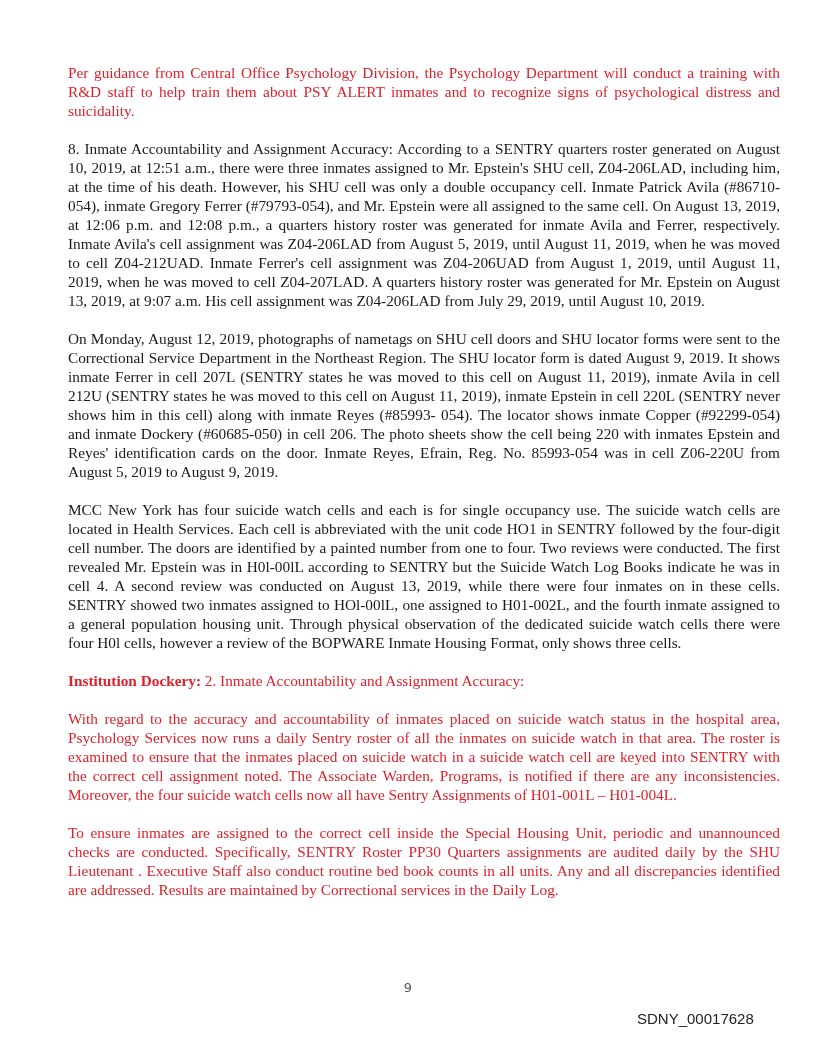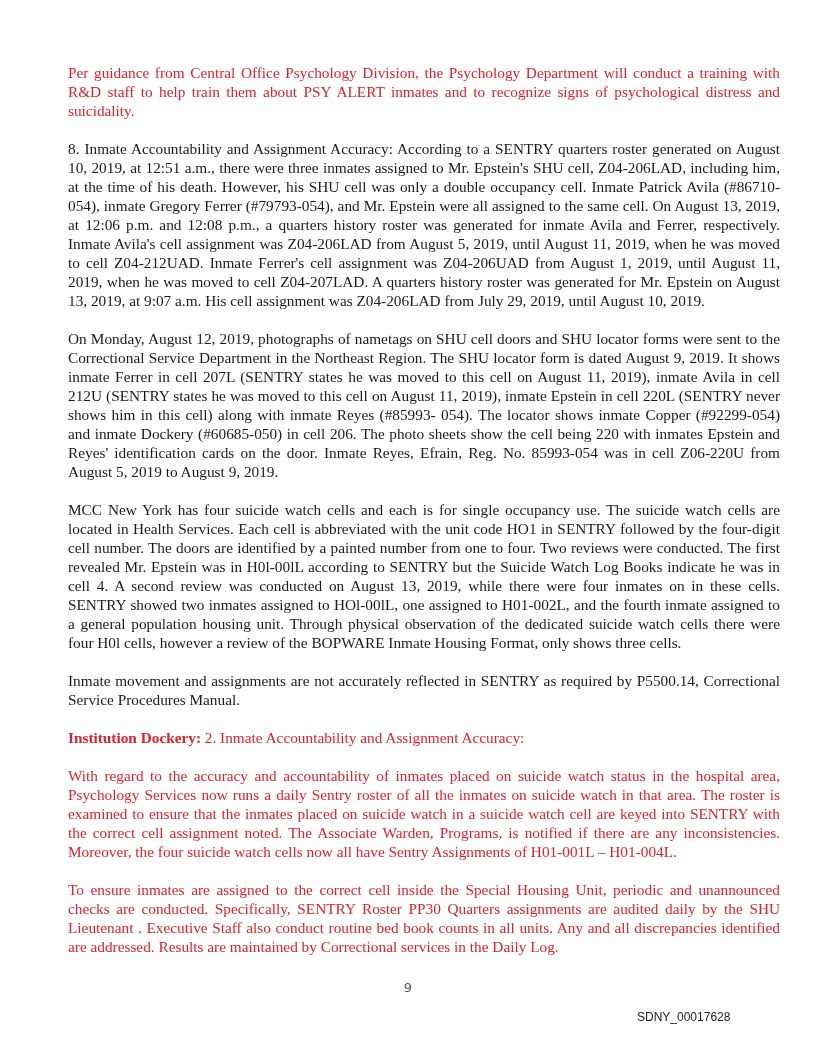--- a/index.html
+++ b/index.html
@@ -11,31 +11,30 @@
   }
   .para { margin: 0 0 19px 0; }
   .red { color: #e0202a; }
   .bold { font-weight: bold; }
   .pagenum {
     position: absolute; left: 400px; top: 980px; width: 16px; text-align: center;
     font-family: "DejaVu Sans", sans-serif; font-size: 13px; color: #555;
   }
   .bates {
     position: absolute; left: 637px; top: 1010px;
-    font-family: "Liberation Sans", sans-serif; font-size: 12px; color: #222;
+    font-family: "Liberation Sans", sans-serif; font-size: 15px; color: #222;
   }
 </style>
 </head>
 <body>
 
 <div class="page">
   <p class="para red">Per guidance from Central Office Psychology Division, the Psychology Department will conduct a training with R&amp;D staff to help train them about PSY ALERT inmates and to recognize signs of psychological distress and suicidality.</p>
   <p class="para">8. Inmate Accountability and Assignment Accuracy: According to a SENTRY quarters roster generated on August 10, 2019, at 12:51 a.m., there were three inmates assigned to Mr. Epstein's SHU cell, Z04-206LAD, including him, at the time of his death. However, his SHU cell was only a double occupancy cell. Inmate Patrick Avila (#86710-054), inmate Gregory Ferrer (#79793-054), and Mr. Epstein were all assigned to the same cell. On August 13, 2019, at 12:06 p.m. and 12:08 p.m., a quarters history roster was generated for inmate Avila and Ferrer, respectively. Inmate Avila's cell assignment was Z04-206LAD from August 5, 2019, until August 11, 2019, when he was moved to cell Z04-212UAD. Inmate Ferrer's cell assignment was Z04-206UAD from August 1, 2019, until August 11, 2019, when he was moved to cell Z04-207LAD. A quarters history roster was generated for Mr. Epstein on August 13, 2019, at 9:07 a.m. His cell assignment was Z04-206LAD from July 29, 2019, until August 10, 2019.</p>
   <p class="para">On Monday, August 12, 2019, photographs of nametags on SHU cell doors and SHU locator forms were sent to the Correctional Service Department in the Northeast Region. The SHU locator form is dated August 9, 2019. It shows inmate Ferrer in cell 207L (SENTRY states he was moved to this cell on August 11, 2019), inmate Avila in cell 212U (SENTRY states he was moved to this cell on August 11, 2019), inmate Epstein in cell 220L (SENTRY never shows him in this cell) along with inmate Reyes (#85993- 054). The locator shows inmate Copper (#92299-054) and inmate Dockery (#60685-050) in cell 206. The photo sheets show the cell being 220 with inmates Epstein and Reyes' identification cards on the door. Inmate Reyes, Efrain, Reg. No. 85993-054 was in cell Z06-220U from August 5, 2019 to August 9, 2019.</p>
   <p class="para">MCC New York has four suicide watch cells and each is for single occupancy use. The suicide watch cells are located in Health Services. Each cell is abbreviated with the unit code HO1 in SENTRY followed by the four-digit cell number. The doors are identified by a painted number from one to four. Two reviews were conducted. The first revealed Mr. Epstein was in H0l-00lL according to SENTRY but the Suicide Watch Log Books indicate he was in cell 4. A second review was conducted on August 13, 2019, while there were four inmates on in these cells. SENTRY showed two inmates assigned to HOl-00lL, one assigned to H01-002L, and the fourth inmate assigned to a general population housing unit. Through physical observation of the dedicated suicide watch cells there were four H0l cells, however a review of the BOPWARE Inmate Housing Format, only shows three cells.</p>
-  <p class="para">Inmate movement and assignments are not accurately reflected in SENTRY as required by P5500.14, Correctional Service Procedures Manual.</p>
   <p class="para red"><span class="bold">Institution Dockery:</span><span> 2. Inmate Accountability and Assignment Accuracy:</span></p>
   <p class="para red">With regard to the accuracy and accountability of inmates placed on suicide watch status in the hospital area, Psychology Services now runs a daily Sentry roster of all the inmates on suicide watch in that area.  The roster is examined to ensure that the inmates placed on suicide watch in a suicide watch cell are keyed into SENTRY with the correct cell assignment noted.  The Associate Warden, Programs, is notified if there are any inconsistencies. Moreover, the four suicide watch cells now all have Sentry Assignments of H01-001L – H01-004L.</p>
   <p class="para red">To ensure inmates are assigned to the correct cell inside the Special Housing Unit, periodic and unannounced checks are conducted. Specifically, SENTRY Roster PP30 Quarters assignments are audited daily by the SHU Lieutenant . Executive Staff also conduct routine bed book counts in all units. Any and all discrepancies identified are addressed. Results are maintained by Correctional services in the Daily Log.</p>
 </div>
 
 <div class="pagenum">9</div>
 <div class="bates">SDNY_00017628</div>
 
 </body></html>

